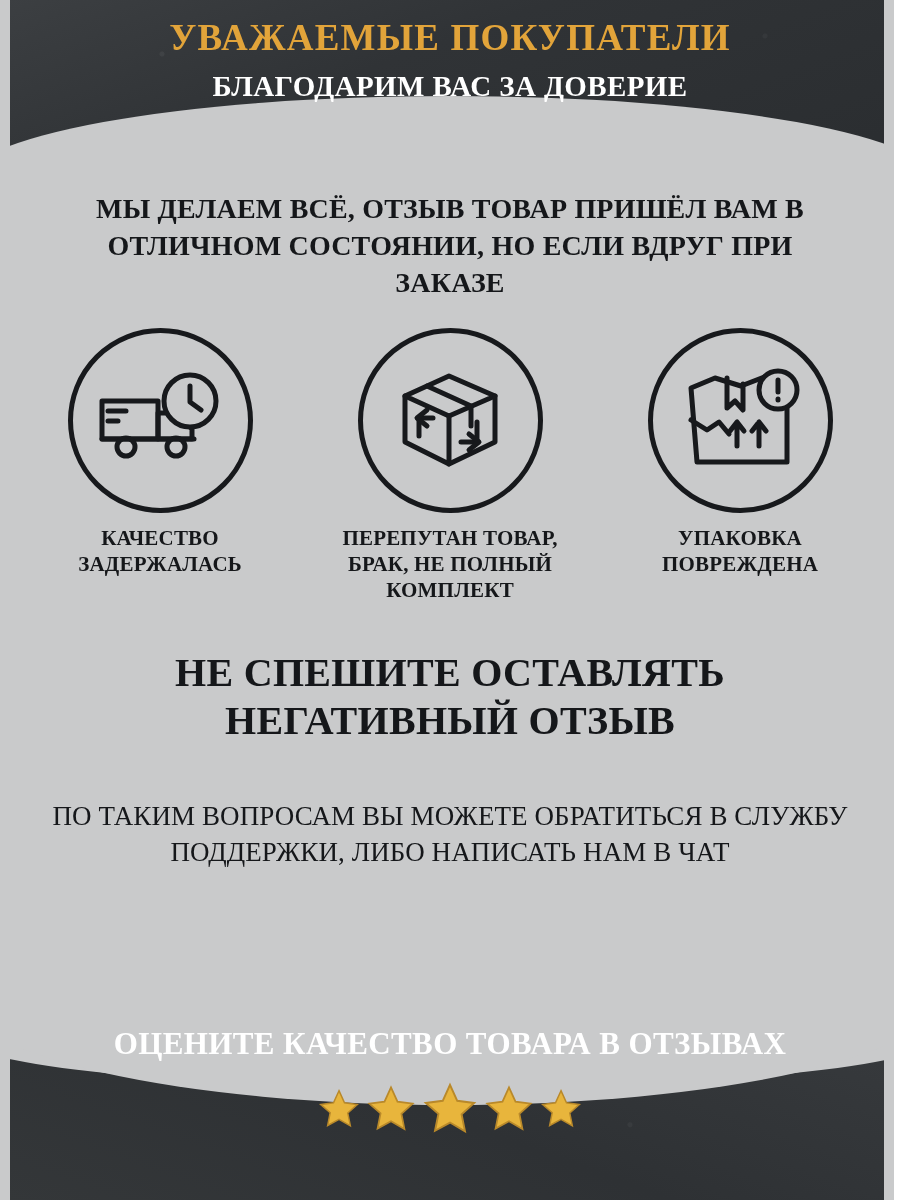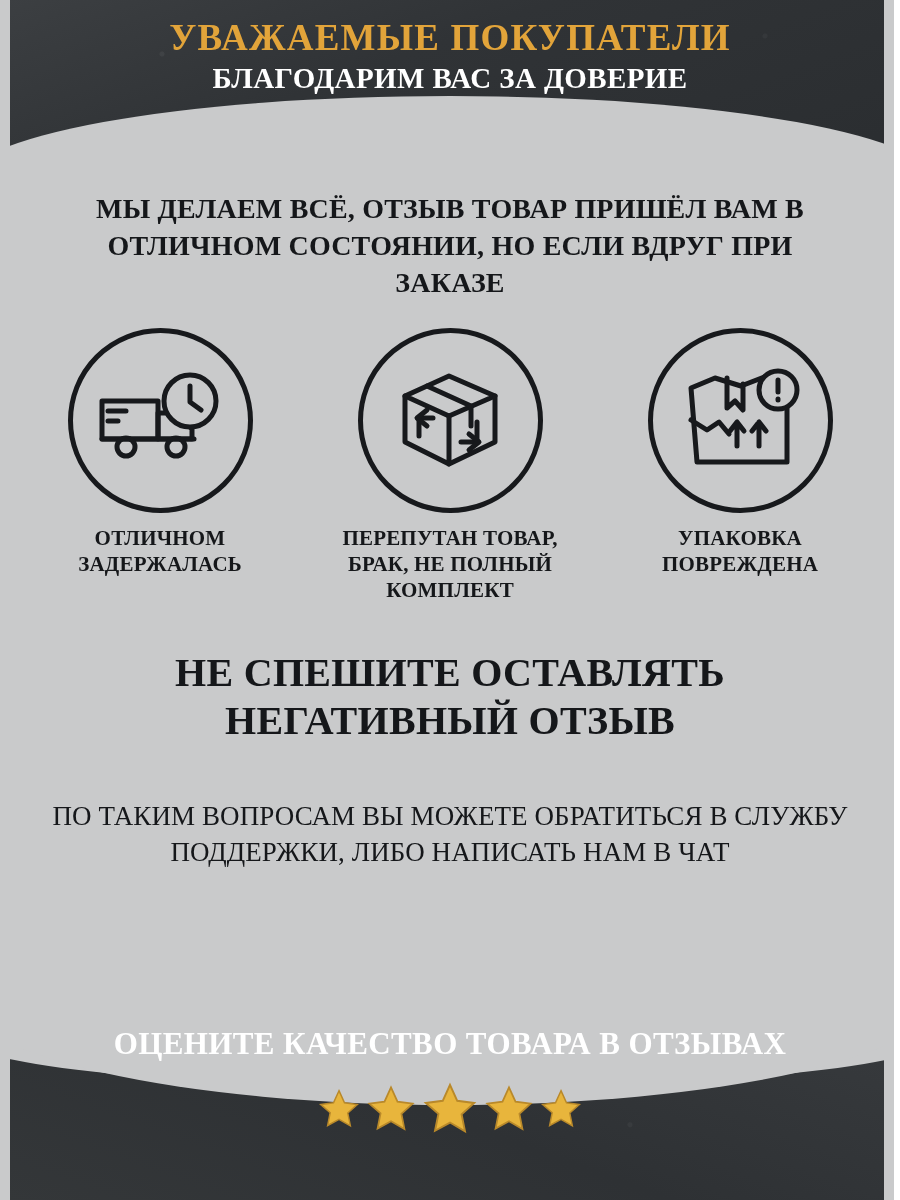--- a/index.html
+++ b/index.html
@@ -91,21 +91,21 @@
     z-index: 6;
   }
   .header-title {
     color: #e2a43a;
     font-size: 37px;
     font-weight: bold;
     letter-spacing: 1.2px;
     line-height: 1.08;
   }
   .header-sub {
-    margin-top: 4px;
+    margin-top: 12px;
     color: #ffffff;
     font-size: 29px;
     font-weight: bold;
     line-height: 1.15;
     letter-spacing: 0.4px;
   }
 
   
   .content {
     position: absolute;
@@ -226,21 +226,21 @@
               <path d="M68 48 h20 l14 16 v10 H68 z"></path>
               <path d="M12 74 h92"></path>
               <circle cx="36" cy="82" r="9"></circle>
               <circle cx="86" cy="82" r="9"></circle>
               <path d="M18 46 h18 M18 56 h10"></path>
               <circle cx="100" cy="36" r="26" fill="#c9cacb"></circle>
               <path d="M100 21 v16 l11 8"></path>
             </g>
           </svg>
         </div>
-        <div class="icon-caption">ОТЛИЧНОМ ЗАДЕРЖАЛАСЬ</div>
+        <div class="icon-caption">КАЧЕСТВО ЗАДЕРЖАЛАСЬ</div>
       </div>
 
       <div class="icon-col">
         <div class="icon-circle">
           <svg width="135" height="120" viewBox="0 0 135 120">
             <g fill="none" stroke="#17191c" stroke-width="5" stroke-linecap="round" stroke-linejoin="round">
               <path d="M22 36 L66 16 L112 36 L66 56 Z"></path>
               <path d="M22 36 v46 L66 104 V56"></path>
               <path d="M112 36 v46 L66 104"></path>
               <path d="M44 26 L88 46 v20"></path>

